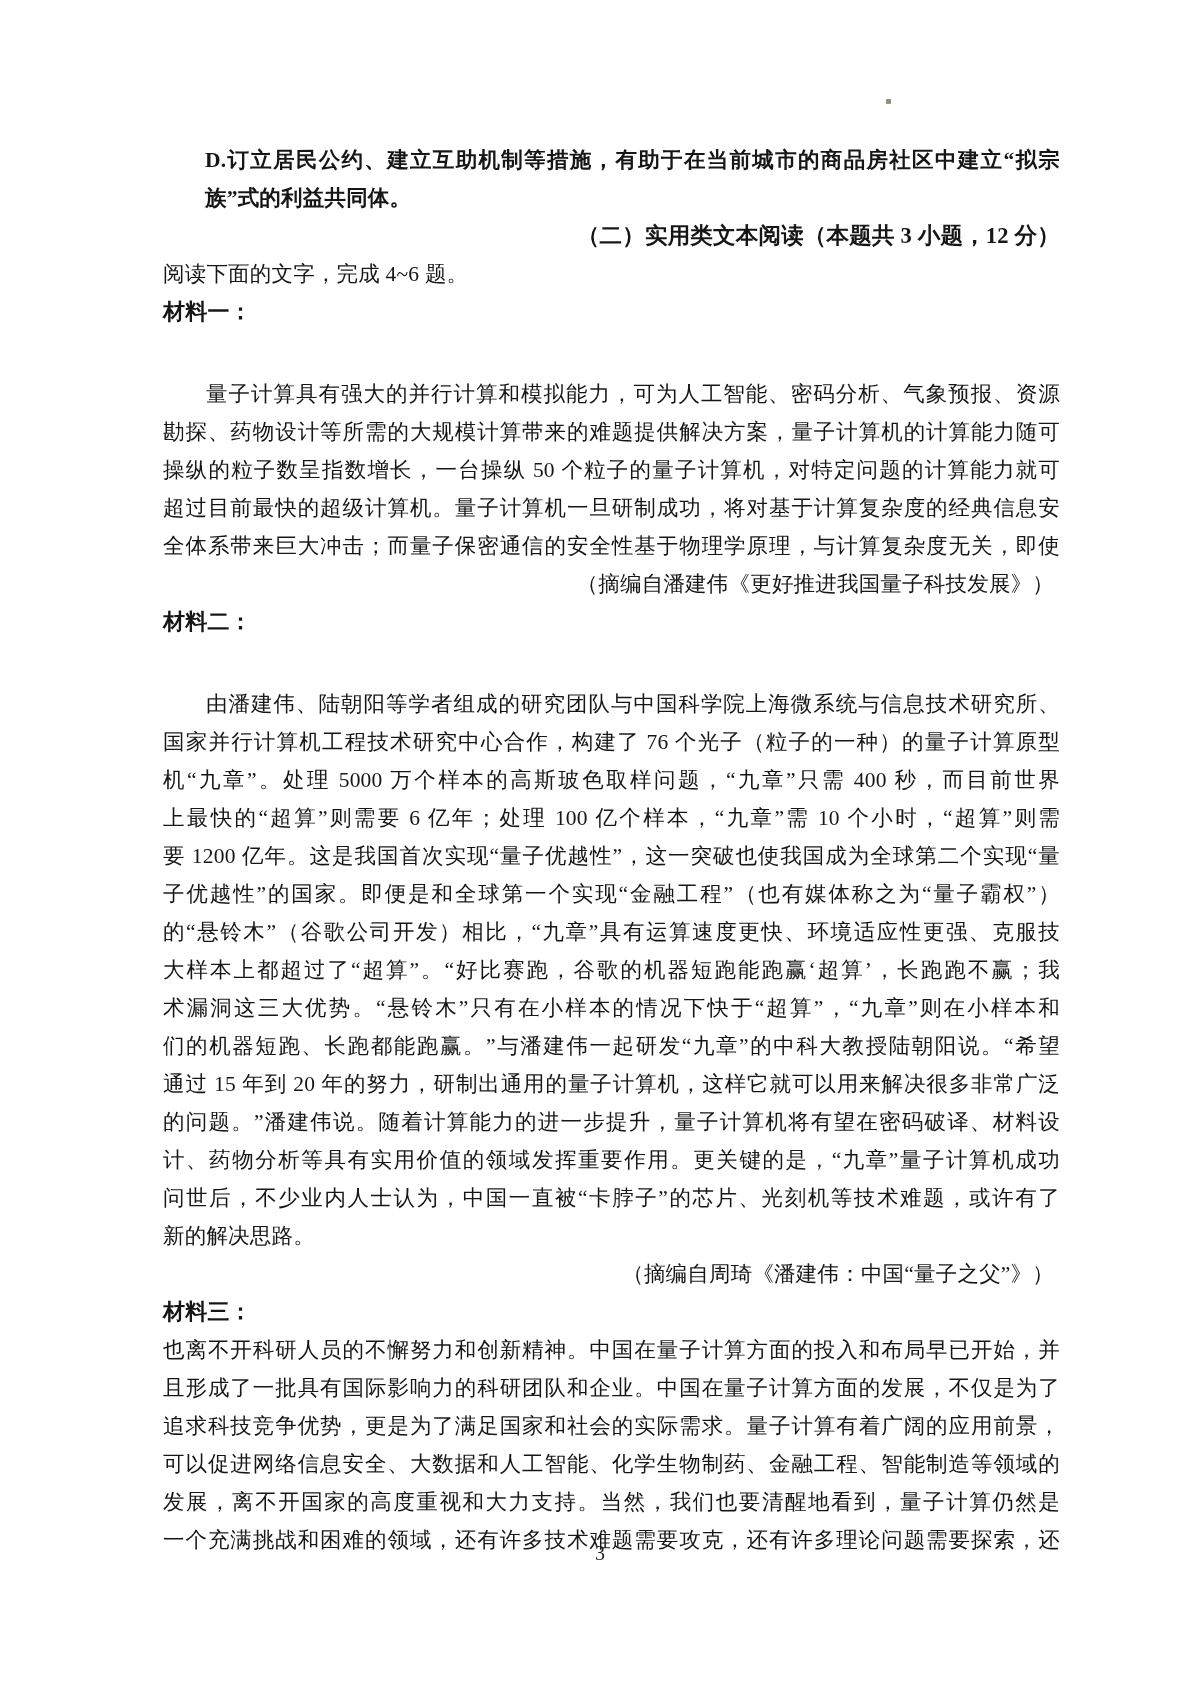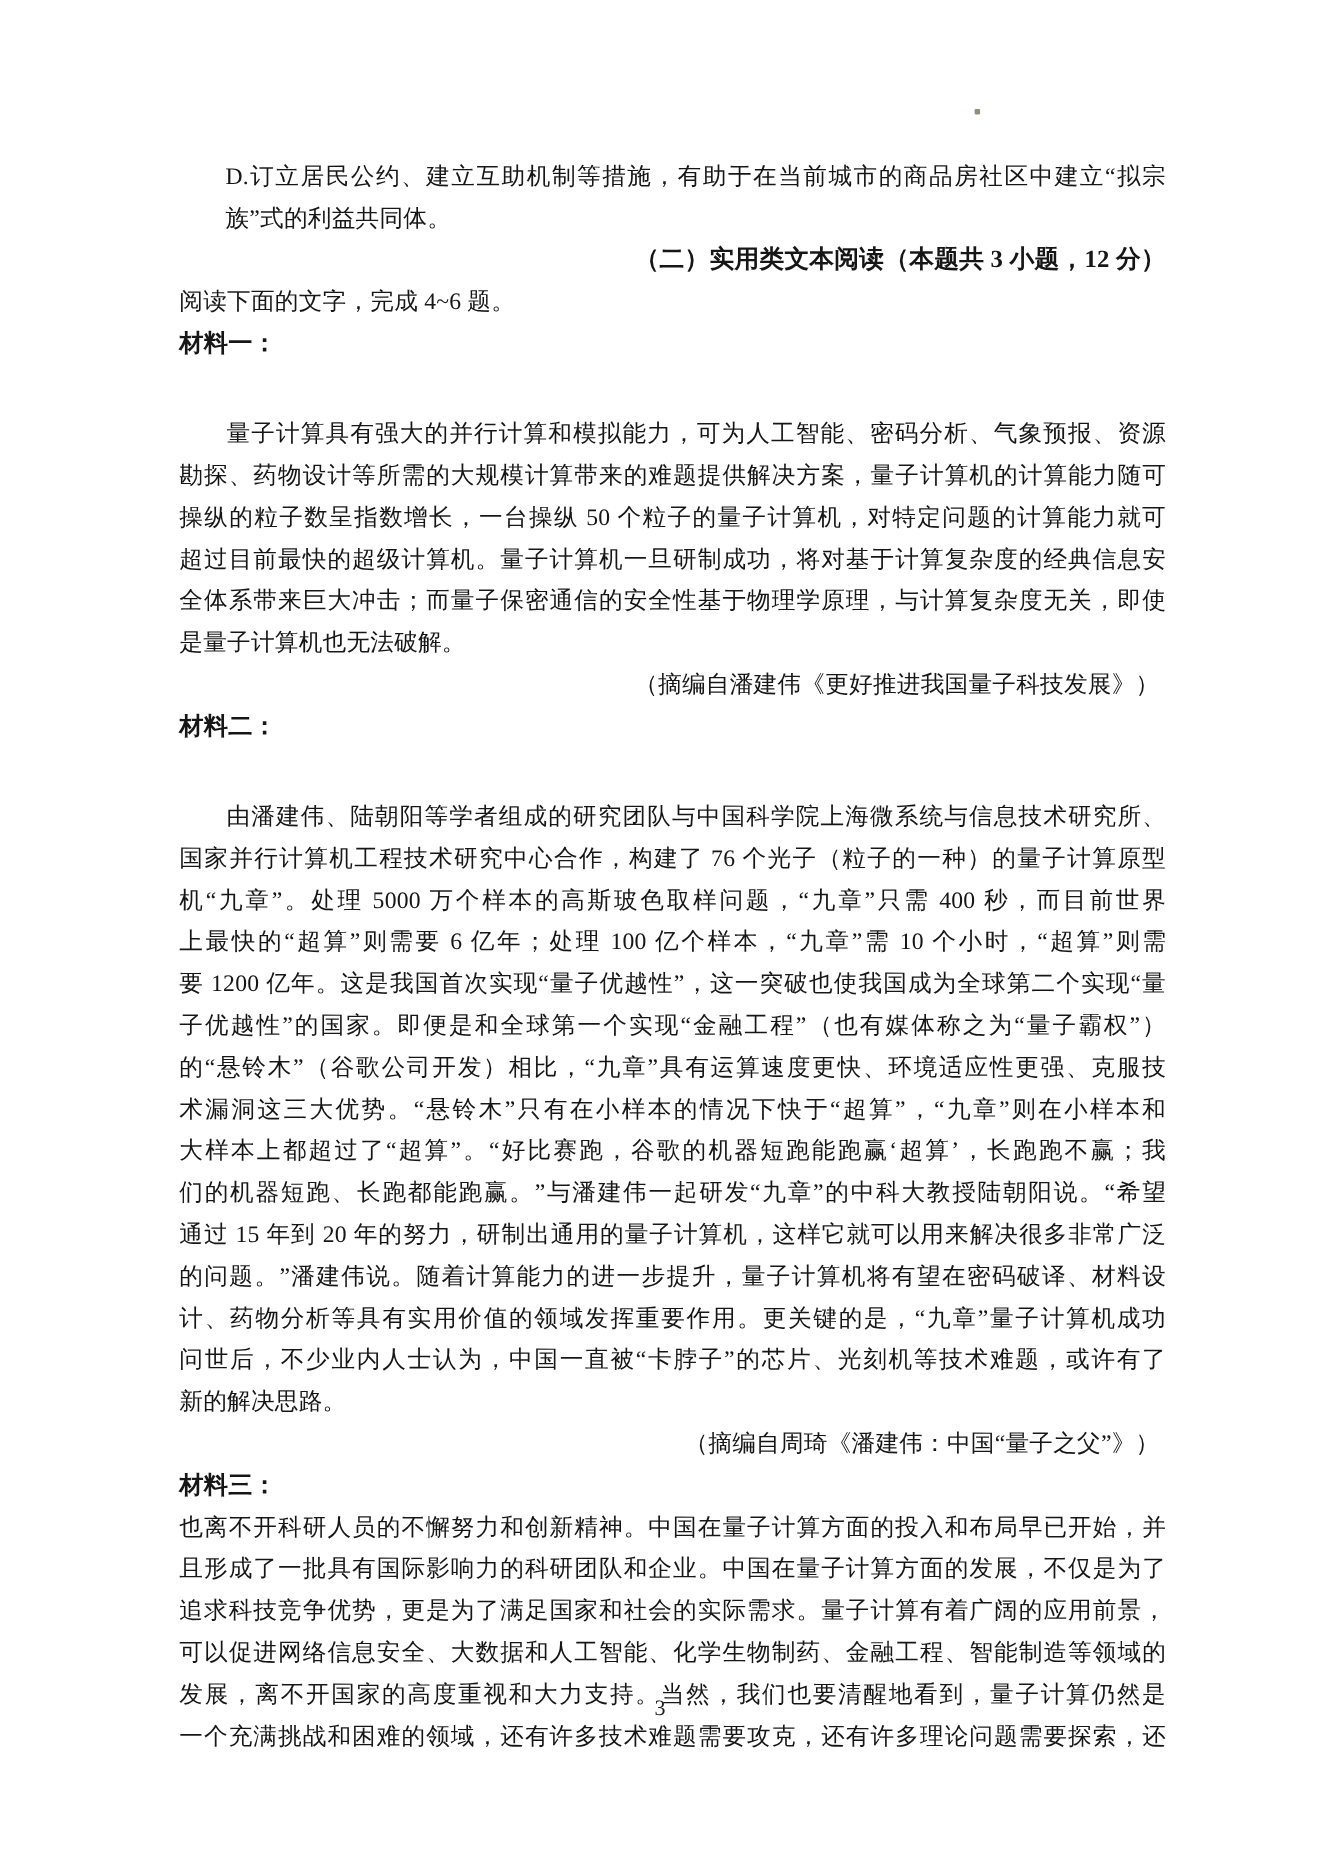--- a/index.html
+++ b/index.html
@@ -20,21 +20,21 @@
     height: 38px;
     line-height: 38px;
     font-size: 21.5px;
     letter-spacing: 0.2px;
   }
   .line.j {
     text-align: justify;
     text-align-last: justify;
   }
   .line.ind { text-indent: 43px; margin-top: 44px; }
-  .b-option .line { padding-left: 42px; }
+  .b-option .line { padding-left: 42px; font-weight: bold; }
   .b-heading .line { font-weight: bold; font-size: 22.5px; text-align: right; }
   .b-label .line { font-weight: bold; font-size: 22px; }
   .b-attribution .line {
     text-align: right;
     text-align-last: right;
     padding-right: 6px;
   }
   .page-number {
     position: absolute;
     top: 1542px; left: 0;
@@ -69,38 +69,37 @@
       </div>
       <div class="block b-label">
         <div class="line">材料一：</div>
       </div>
       <div class="block b-para">
         <div class="line j ind">量子计算具有强大的并行计算和模拟能力，可为人工智能、密码分析、气象预报、资源</div>
         <div class="line j">勘探、药物设计等所需的大规模计算带来的难题提供解决方案，量子计算机的计算能力随可</div>
         <div class="line j">操纵的粒子数呈指数增长，一台操纵 50 个粒子的量子计算机，对特定问题的计算能力就可</div>
         <div class="line j">超过目前最快的超级计算机。量子计算机一旦研制成功，将对基于计算复杂度的经典信息安</div>
         <div class="line j">全体系带来巨大冲击；而量子保密通信的安全性基于物理学原理，与计算复杂度无关，即使</div>
-        <div class="line">是量子计算机也无法破解。</div>
       </div>
       <div class="block b-attribution">
         <div class="line">（摘编自潘建伟《更好推进我国量子科技发展》）</div>
       </div>
       <div class="block b-label">
         <div class="line">材料二：</div>
       </div>
       <div class="block b-para">
         <div class="line j ind">由潘建伟、陆朝阳等学者组成的研究团队与中国科学院上海微系统与信息技术研究所、</div>
         <div class="line j">国家并行计算机工程技术研究中心合作，构建了 76 个光子（粒子的一种）的量子计算原型</div>
         <div class="line j">机“九章”。处理 5000 万个样本的高斯玻色取样问题，“九章”只需 400 秒，而目前世界</div>
         <div class="line j">上最快的“超算”则需要 6 亿年；处理 100 亿个样本，“九章”需 10 个小时，“超算”则需</div>
         <div class="line j">要 1200 亿年。这是我国首次实现“量子优越性”，这一突破也使我国成为全球第二个实现“量</div>
         <div class="line j">子优越性”的国家。即便是和全球第一个实现“金融工程”（也有媒体称之为“量子霸权”）</div>
         <div class="line j">的“悬铃木”（谷歌公司开发）相比，“九章”具有运算速度更快、环境适应性更强、克服技</div>
+        <div class="line j">大样本上都超过了“超算”。“好比赛跑，谷歌的机器短跑能跑赢‘超算’，长跑跑不赢；我</div>
         <div class="line j">术漏洞这三大优势。“悬铃木”只有在小样本的情况下快于“超算”，“九章”则在小样本和</div>
-        <div class="line j">大样本上都超过了“超算”。“好比赛跑，谷歌的机器短跑能跑赢‘超算’，长跑跑不赢；我</div>
         <div class="line j">们的机器短跑、长跑都能跑赢。”与潘建伟一起研发“九章”的中科大教授陆朝阳说。“希望</div>
         <div class="line j">通过 15 年到 20 年的努力，研制出通用的量子计算机，这样它就可以用来解决很多非常广泛</div>
         <div class="line j">的问题。”潘建伟说。随着计算能力的进一步提升，量子计算机将有望在密码破译、材料设</div>
         <div class="line j">计、药物分析等具有实用价值的领域发挥重要作用。更关键的是，“九章”量子计算机成功</div>
         <div class="line j">问世后，不少业内人士认为，中国一直被“卡脖子”的芯片、光刻机等技术难题，或许有了</div>
         <div class="line">新的解决思路。</div>
       </div>
       <div class="block b-attribution">
         <div class="line">（摘编自周琦《潘建伟：中国“量子之父”》）</div>
       </div>

